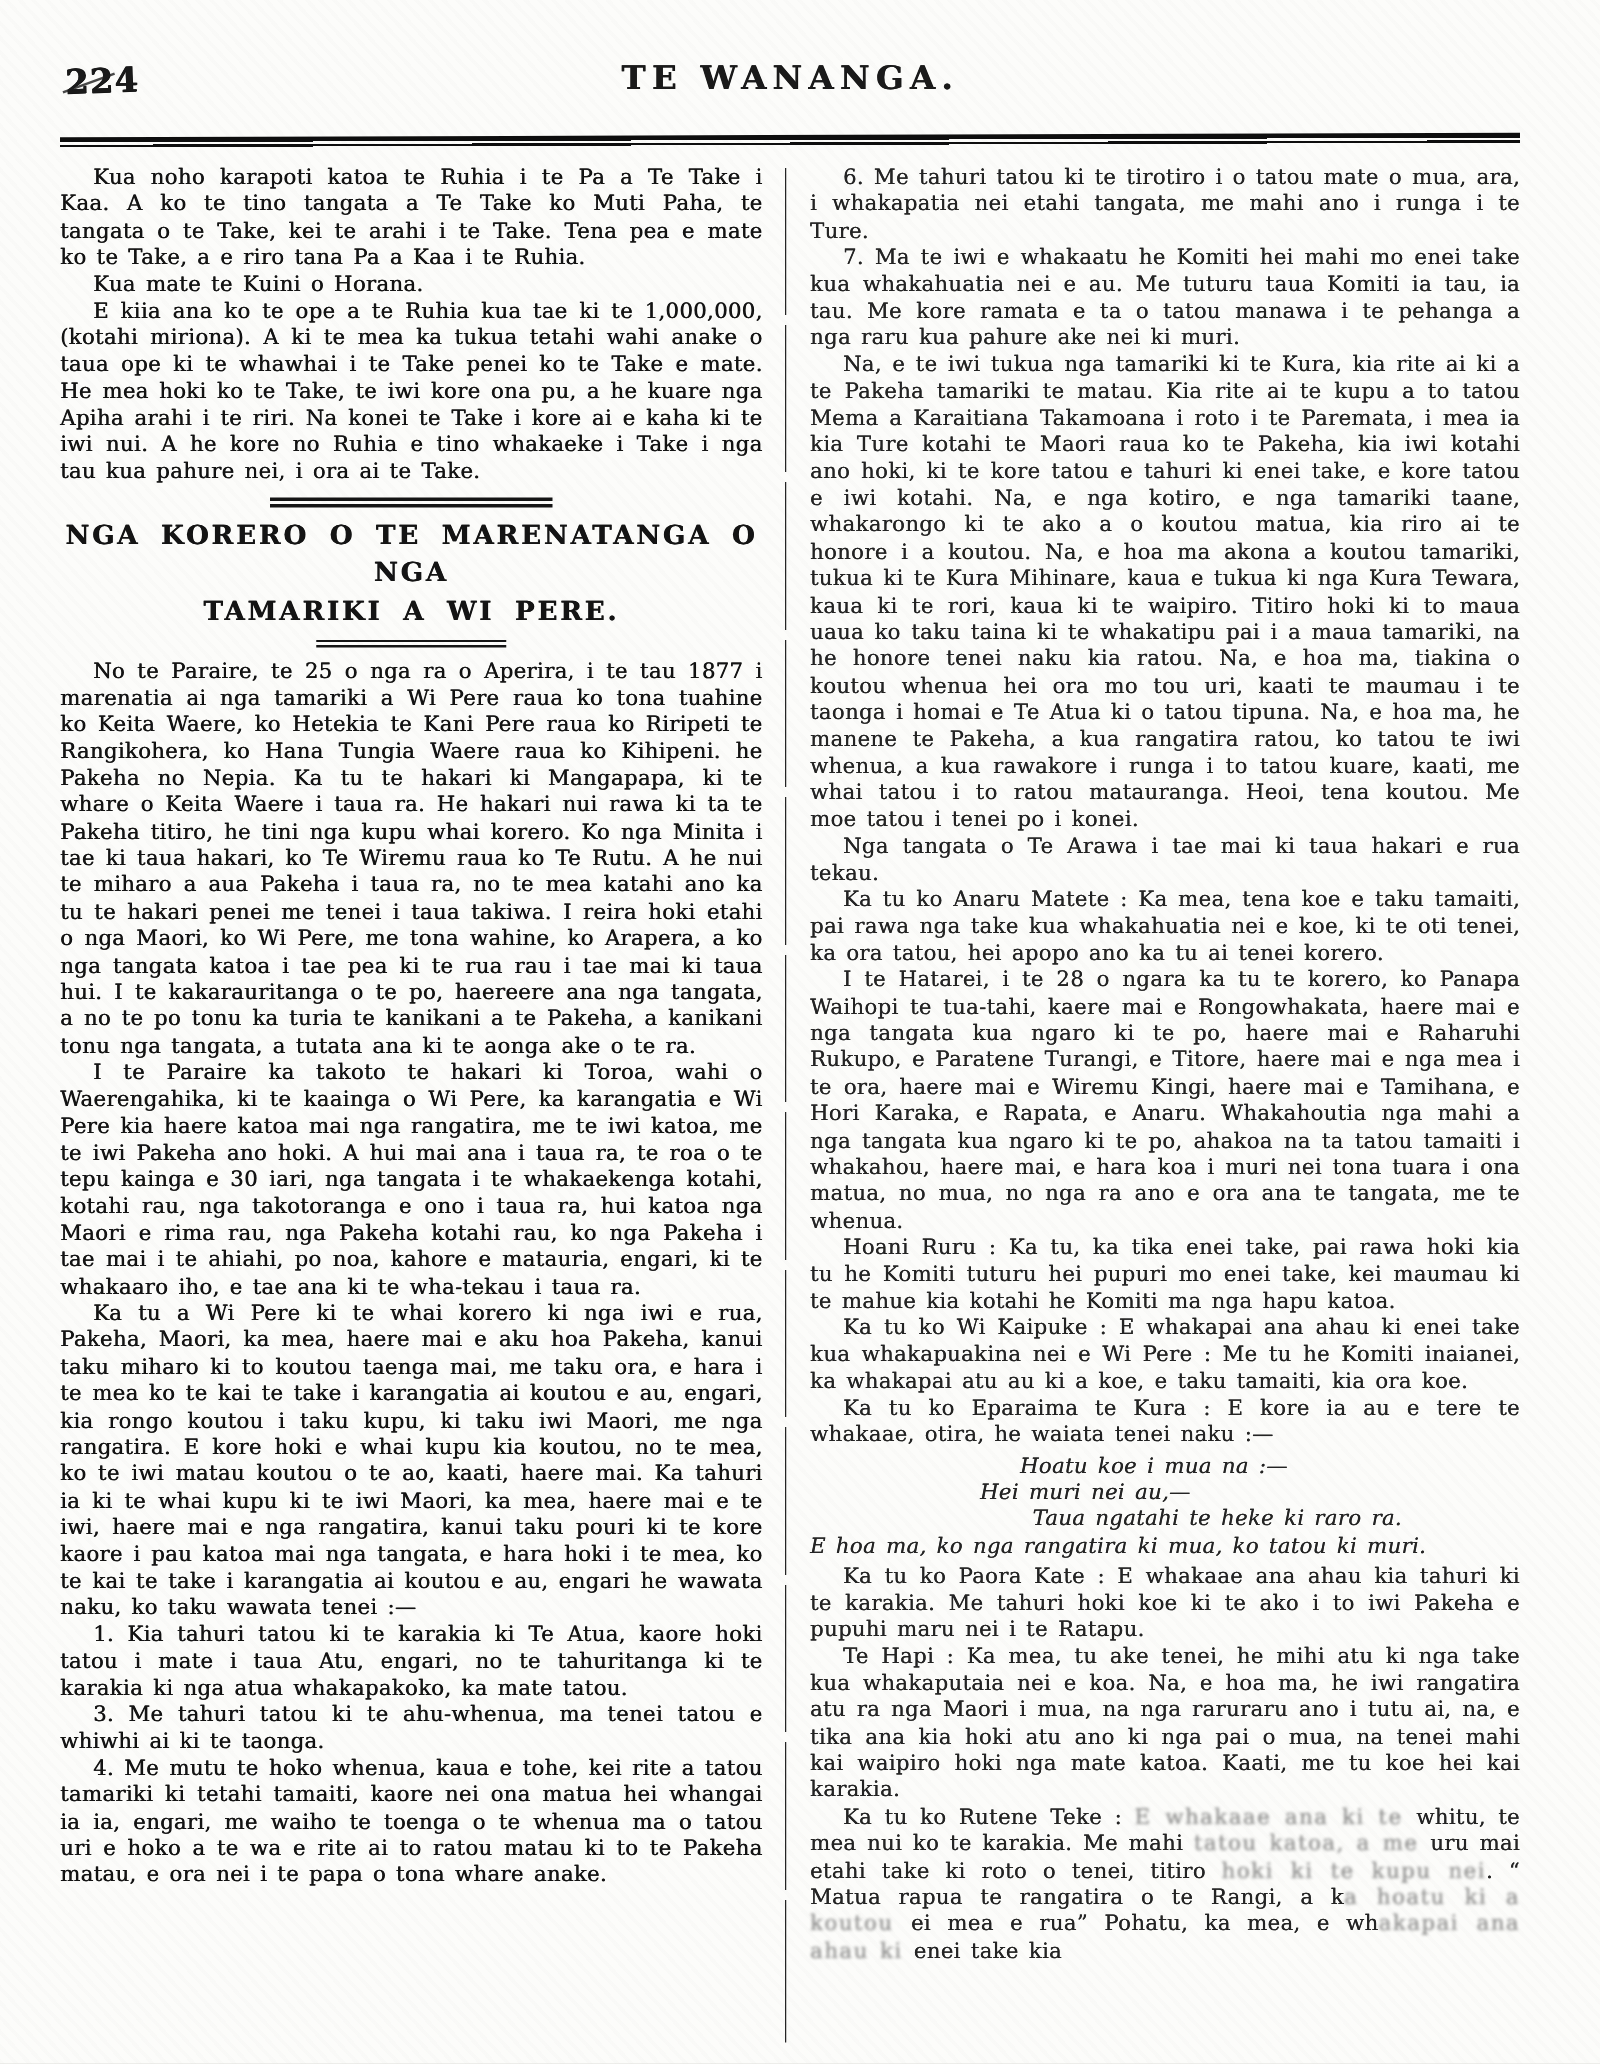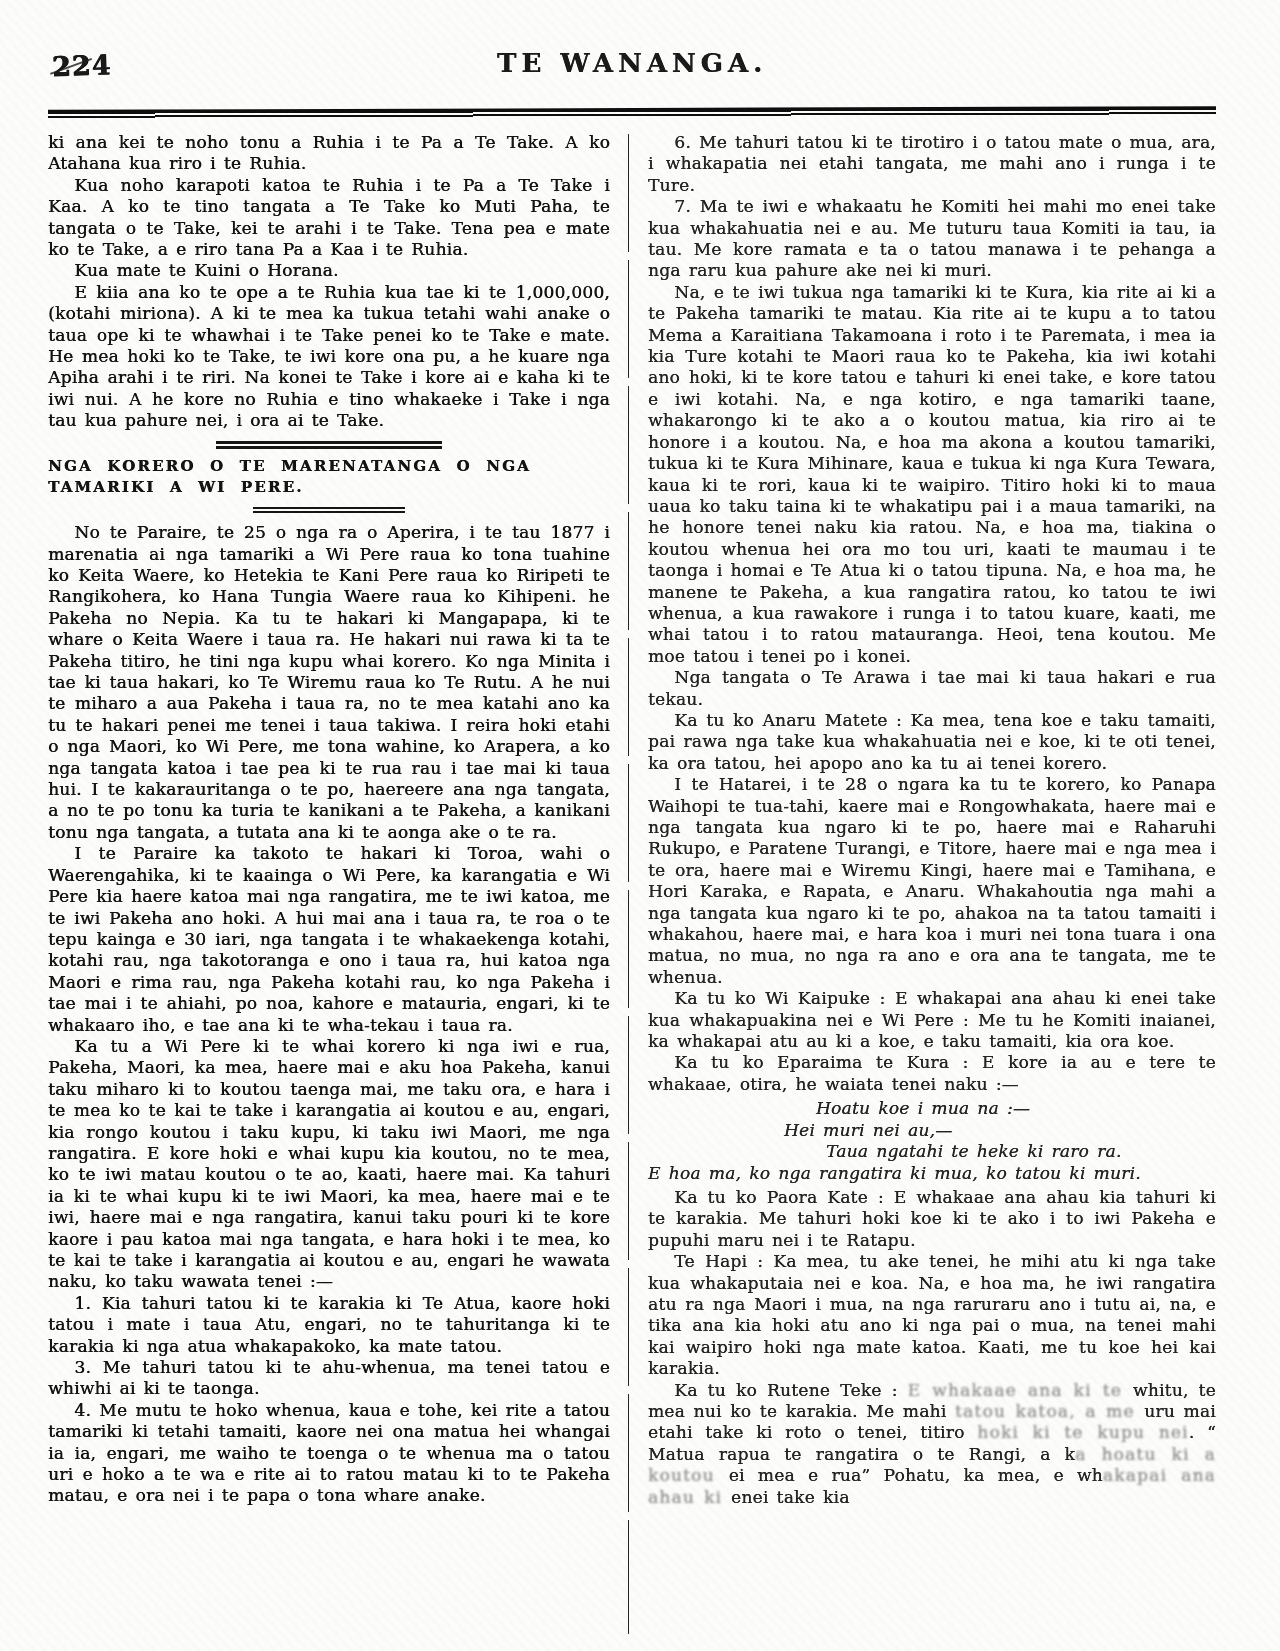--- a/index.html
+++ b/index.html
@@ -54,22 +54,22 @@
   }
   .col-right{flex:1;color:#242424;text-shadow:0.18px 0 0 #2a2a2a;}
   .col p{margin:0;text-indent:1.55em;}
   .col p.cont{text-indent:0;}
   
   .sect-div{
     width:226px;height:8px;margin:9px auto 7px;
     background:linear-gradient(#151515 0 3px, transparent 3px 5px, #151515 5px 8px);
   }
   .art-head{
-    margin:2px 0 0;
-    font-size:15px;font-weight:bold;line-height:1.45;
+    margin:2px 0 0;text-align:center;
+    font-size:21px;font-weight:bold;line-height:1.45;
     letter-spacing:2.2px;word-spacing:7px;
   }
   .art-head span{display:block;}
   .head-rule{
     width:152px;height:6px;margin:8px auto 9px;
     background:linear-gradient(#151515 0 2px, transparent 2px 4px, #151515 4px 6px);
   }
   
   .verse{margin:3px 0;font-style:italic;}
   .verse p{text-indent:0;text-align:left;}
@@ -87,21 +87,20 @@
 
   <header class="masthead">
     <div class="pgnum">224</div>
     <h1 class="mast-title">TE WANANGA.</h1>
   </header>
   <div class="mast-rule"></div>
 
   <main class="cols">
 
     <section class="col col-left">
-      <p class="cont">ki ana kei te noho tonu a Ruhia i te Pa a Te Take. A ko Atahana kua riro i te Ruhia.</p>
       <p>Kua noho karapoti katoa te Ruhia i te Pa a Te Take i Kaa. A ko te tino tangata a Te Take ko Muti Paha, te tangata o te Take, kei te arahi i te Take. Tena pea e mate ko te Take, a e riro tana Pa a Kaa i te Ruhia.</p>
       <p>Kua mate te Kuini o Horana.</p>
       <p>E kiia ana ko te ope a te Ruhia kua tae ki te 1,000,000, (kotahi miriona). A ki te mea ka tukua tetahi wahi anake o taua ope ki te whawhai i te Take penei ko te Take e mate. He mea hoki ko te Take, te iwi kore ona pu, a he kuare nga Apiha arahi i te riri. Na konei te Take i kore ai e kaha ki te iwi nui. A he kore no Ruhia e tino whakaeke i Take i nga tau kua pahure nei, i ora ai te Take.</p>
 
       <div class="sect-div"></div>
       <h2 class="art-head">
         <span>NGA KORERO O TE MARENATANGA O NGA</span>
         <span>TAMARIKI A WI PERE.</span>
       </h2>
       <div class="head-rule"></div>
@@ -117,20 +116,21 @@
     <div class="divider"></div>
 
     <section class="col col-right">
       <p>6. Me tahuri tatou ki te tirotiro i o tatou mate o mua, ara, i whakapatia nei etahi tangata, me mahi ano i runga i te Ture.</p>
       <p>7. Ma te iwi e whakaatu he Komiti hei mahi mo enei take kua whakahuatia nei e au. Me tuturu taua Komiti ia tau, ia tau. Me kore ramata e ta o tatou manawa i te pehanga a nga raru kua pahure ake nei ki muri.</p>
 
       <p>Na, e te iwi tukua nga tamariki ki te Kura, kia rite ai ki a te Pakeha tamariki te matau. Kia rite ai te kupu a to tatou Mema a Karaitiana Takamoana i roto i te Paremata, i mea ia kia Ture kotahi te Maori raua ko te Pakeha, kia iwi kotahi ano hoki, ki te kore tatou e tahuri ki enei take, e kore tatou e iwi kotahi. Na, e nga kotiro, e nga tamariki taane, whakarongo ki te ako a o koutou matua, kia riro ai te honore i a koutou. Na, e hoa ma akona a koutou tamariki, tukua ki te Kura Mihinare, kaua e tukua ki nga Kura Tewara, kaua ki te rori, kaua ki te waipiro. Titiro hoki ki to maua uaua ko taku taina ki te whakatipu pai i a maua tamariki, na he honore tenei naku kia ratou. Na, e hoa ma, tiakina o koutou whenua hei ora mo tou uri, kaati te maumau i te taonga i homai e Te Atua ki o tatou tipuna. Na, e hoa ma, he manene te Pakeha, a kua rangatira ratou, ko tatou te iwi whenua, a kua rawakore i runga i to tatou kuare, kaati, me whai tatou i to ratou matauranga. Heoi, tena koutou. Me moe tatou i tenei po i konei.</p>
       <p>Nga tangata o Te Arawa i tae mai ki taua hakari e rua tekau.</p>
       <p>Ka tu ko Anaru Matete : Ka mea, tena koe e taku tamaiti, pai rawa nga take kua whakahuatia nei e koe, ki te oti tenei, ka ora tatou, hei apopo ano ka tu ai tenei korero.</p>
       <p>I te Hatarei, i te 28 o ngara ka tu te korero, ko Panapa Waihopi te tua-tahi, kaere mai e Rongowhakata, haere mai e nga tangata kua ngaro ki te po, haere mai e Raharuhi Rukupo, e Paratene Turangi, e Titore, haere mai e nga mea i te ora, haere mai e Wiremu Kingi, haere mai e Tamihana, e Hori Karaka, e Rapata, e Anaru. Whakahoutia nga mahi a nga tangata kua ngaro ki te po, ahakoa na ta tatou tamaiti i whakahou, haere mai, e hara koa i muri nei tona tuara i ona matua, no mua, no nga ra ano e ora ana te tangata, me te whenua.</p>
+      <p>Hoani Ruru : Ka tu, ka tika enei take, pai rawa hoki kia tu he Komiti tuturu hei pupuri mo enei take, kei maumau ki te mahue kia kotahi he Komiti ma nga hapu katoa.</p>
       <p>Ka tu ko Wi Kaipuke : E whakapai ana ahau ki enei take kua whakapuakina nei e Wi Pere : Me tu he Komiti inaianei, ka whakapai atu au ki a koe, e taku tamaiti, kia ora koe.</p>
       <p>Ka tu ko Eparaima te Kura : E kore ia au e tere te whakaae, otira, he waiata tenei naku :—</p>
 
       <div class="verse">
         <p class="v1">Hoatu koe i mua na :—</p>
         <p class="v2">Hei muri nei au,—</p>
         <p class="v3">Taua ngatahi te heke ki raro ra.</p>
         <p class="v4">E hoa ma, ko nga rangatira ki mua, ko tatou ki muri.</p>
       </div>
 

